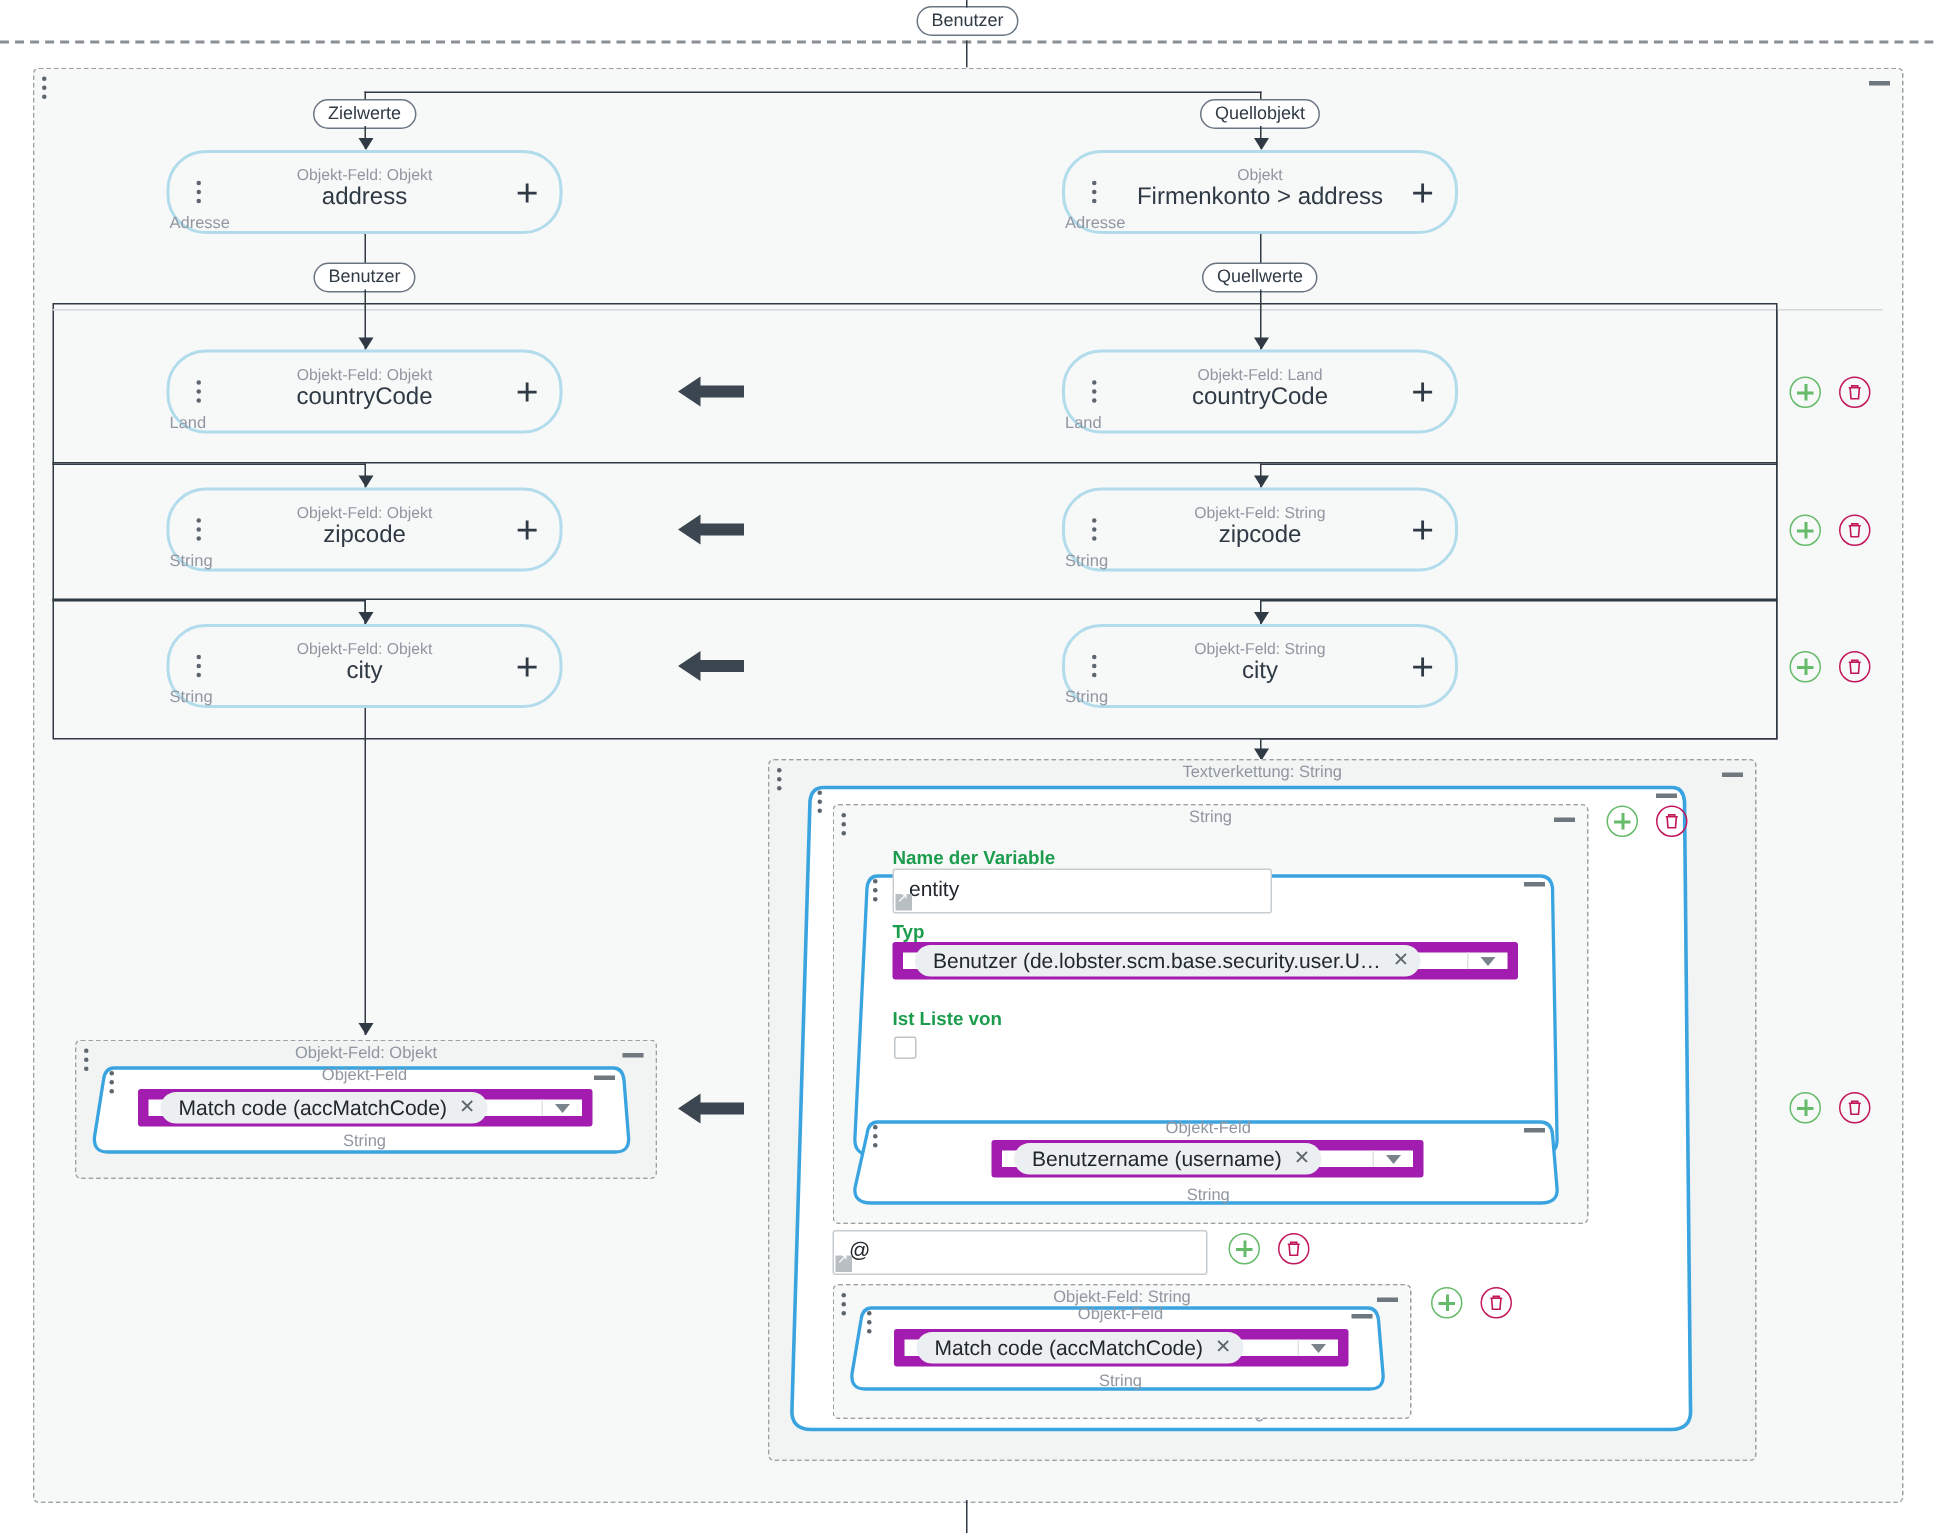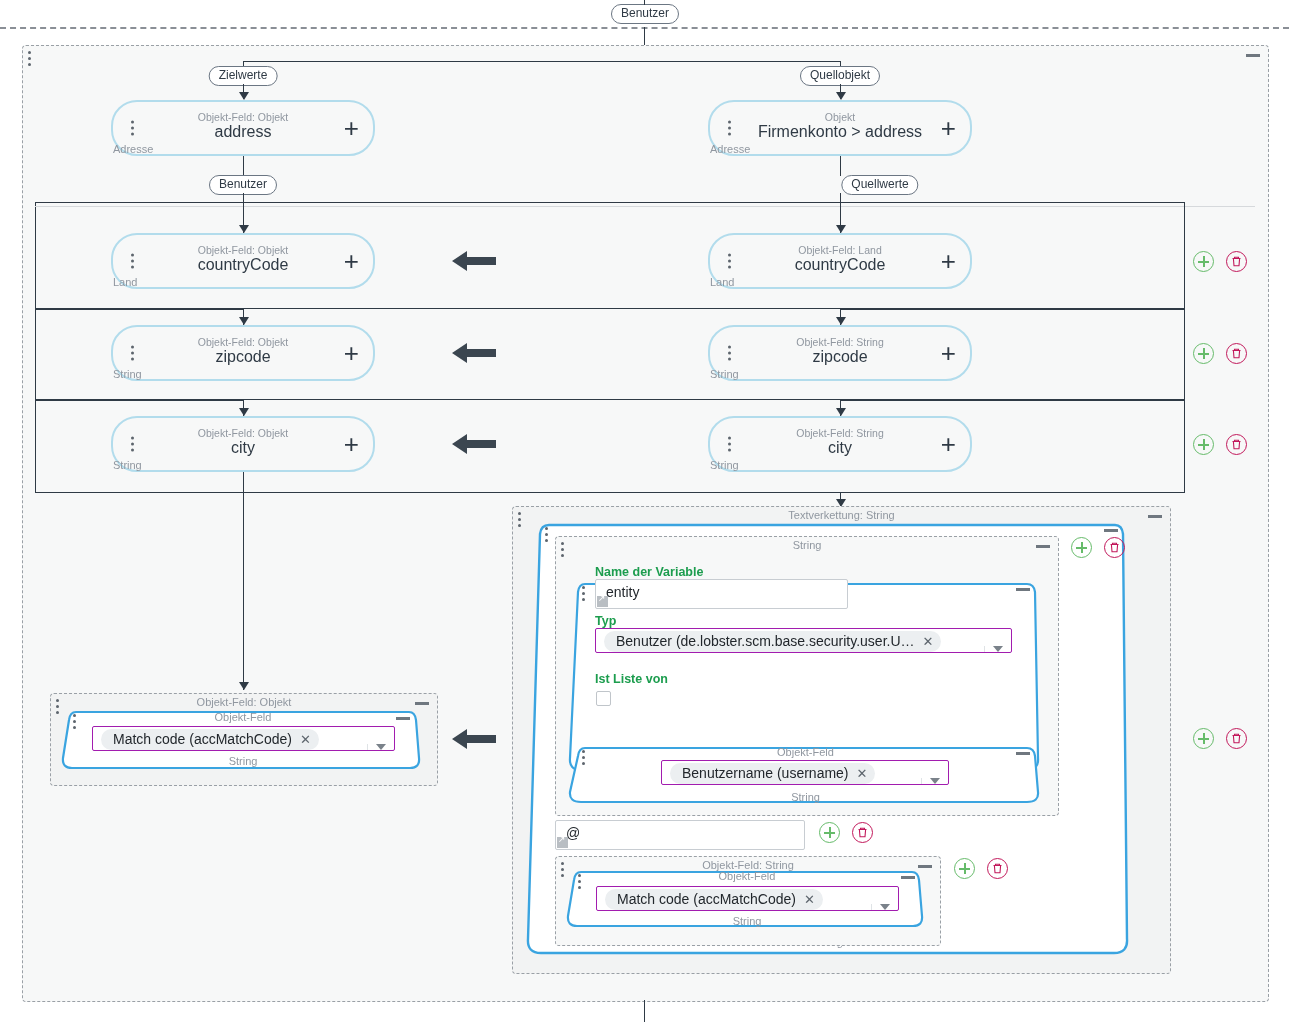--- a/index.html
+++ b/index.html
@@ -65,21 +65,21 @@
   .trap svg{position:absolute;left:0;top:0;overflow:visible;}
   .trap .cap{position:absolute;left:0;right:0;top:3px;text-align:center;font-size:11px;color:#9097a0;}
   .trap .foot{position:absolute;left:0;right:0;bottom:3px;text-align:center;font-size:11px;color:#9097a0;}
 
   
   .flabel{position:absolute;font-size:12.5px;font-weight:bold;color:#1c9d4e;}
   .tarea{position:absolute;background:#fff;border:1px solid #c8cdd2;border-radius:2px;box-sizing:border-box;}
   .tarea .val{position:absolute;left:10px;top:4px;font-size:14px;color:#22272c;}
   .tarea .grip{position:absolute;left:1px;bottom:1px;width:11px;height:11px;background:#b9bec3;}
   .tarea .grip:after{content:"\2197";position:absolute;left:1px;top:-3px;font-size:9px;color:#fff;}
-  .selbox{position:absolute;background:#fff;border:1px solid #a21caf;border-radius:2px;box-sizing:border-box;display:flex;align-items:flex-end;}
+  .selbox{position:absolute;background:#fff;border:7px solid #a21caf;border-radius:2px;box-sizing:border-box;display:flex;}
   .selbox .inner{flex:1;position:relative;display:flex;align-items:center;padding-left:8px;}
   .chip{display:inline-flex;align-items:center;background:#eceff1;border-radius:12px;
         padding:2px 8px 3px 12px;font-size:14px;color:#22272c;white-space:nowrap;overflow:hidden;}
   .chip .x{margin-left:8px;color:#5d656d;font-size:13px;}
   .selbox .caret{width:26px;border-left:1px solid #dfe3e6;display:flex;align-items:center;justify-content:center;}
   .selbox .caret span{width:0;height:0;border-left:5px solid transparent;border-right:5px solid transparent;
                       border-top:6px solid #7a828a;}
   .cbox{position:absolute;width:15px;height:15px;border:1px solid #c0c5ca;border-radius:2px;background:#fff;box-sizing:border-box;}
 </style>
 </head>
@@ -129,21 +129,21 @@
     </div>
   <div class="t1">Objekt</div>
   <div class="t2">Firmenkonto &gt; address</div>
   <div class="t3">Adresse</div>
   <div class="plus">+</div>
 </div>
 
 <div class="vline" style="left:243px;top:156px;height:20px;"></div>
 <div class="pill" style="left:243px;top:175px;">Benutzer</div>
 <div class="vline" style="left:840px;top:156px;height:20px;"></div>
-<div class="pill" style="left:880px;top:175px;">Quellwerte</div>
+<div class="pill" style="left:840px;top:175px;">Quellwerte</div>
 
 <div class="grid" style="left:35px;top:202px;width:1150px;height:291px;"></div>
 <div class="grid-topline" style="left:35px;top:206px;width:1220px;"></div>
 <div class="gridrow-sep" style="left:35px;top:308px;width:1150px;"></div>
 <div class="gridrow-sep" style="left:35px;top:399px;width:1150px;"></div>
 
 <div class="vline" style="left:243px;top:193px;height:40px;"></div>
 <div class="arrowhead" style="left:239px;top:225px;"></div>
 <div class="hline" style="left:35px;top:309px;width:209px;"></div>
 <div class="vline" style="left:243px;top:309px;height:16px;"></div>

